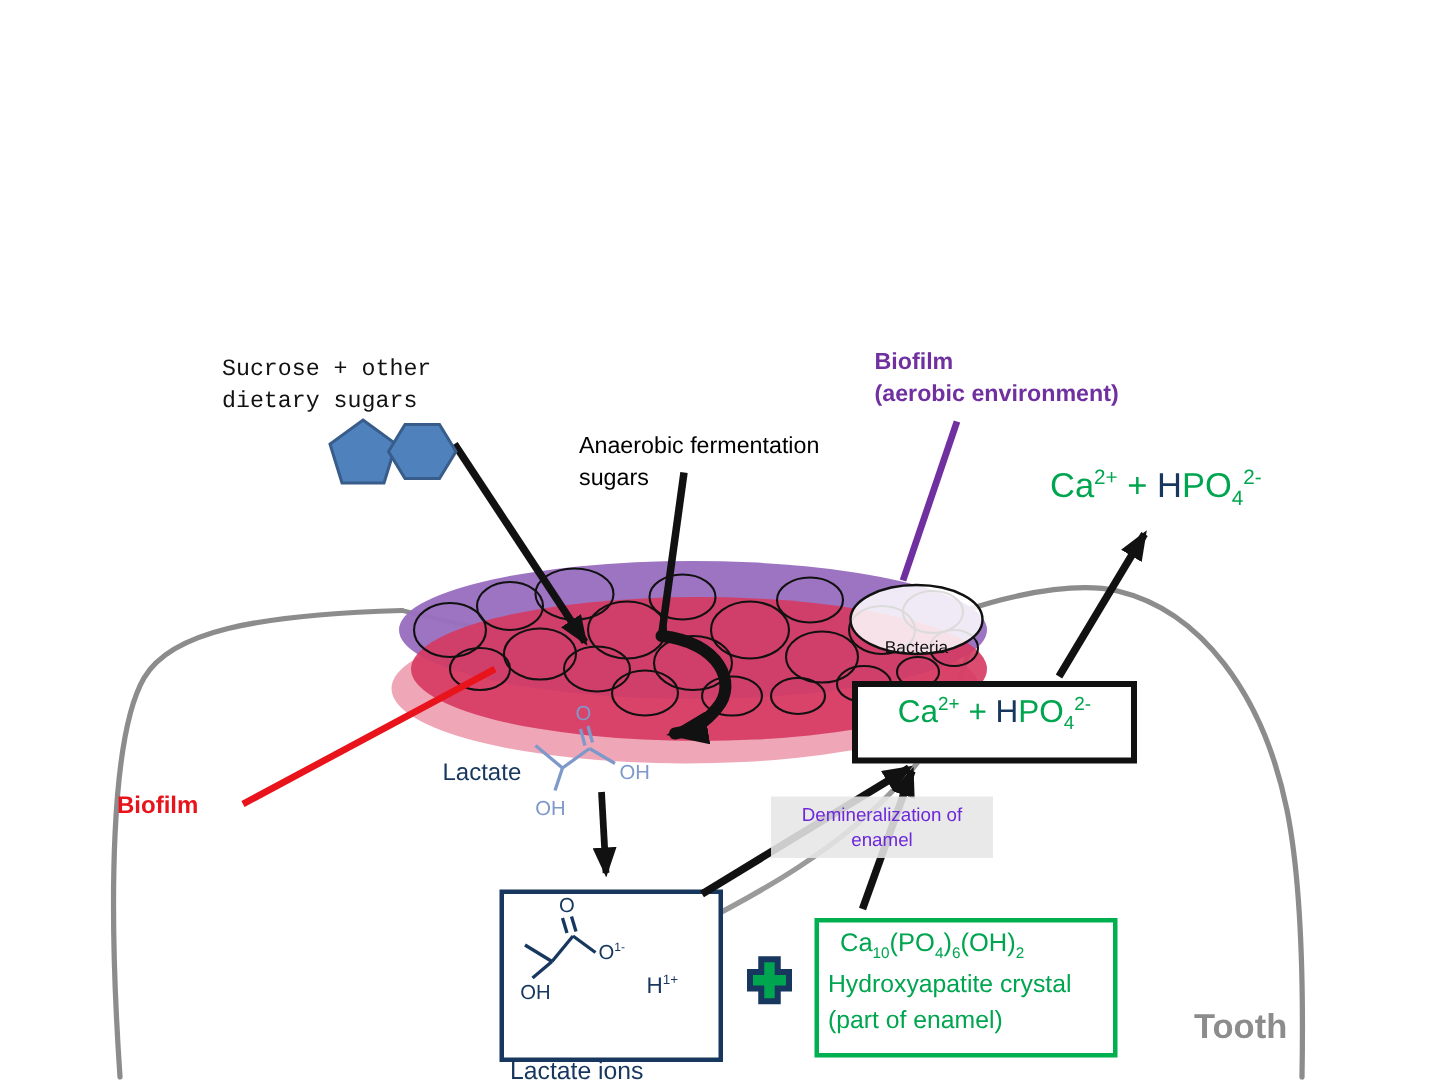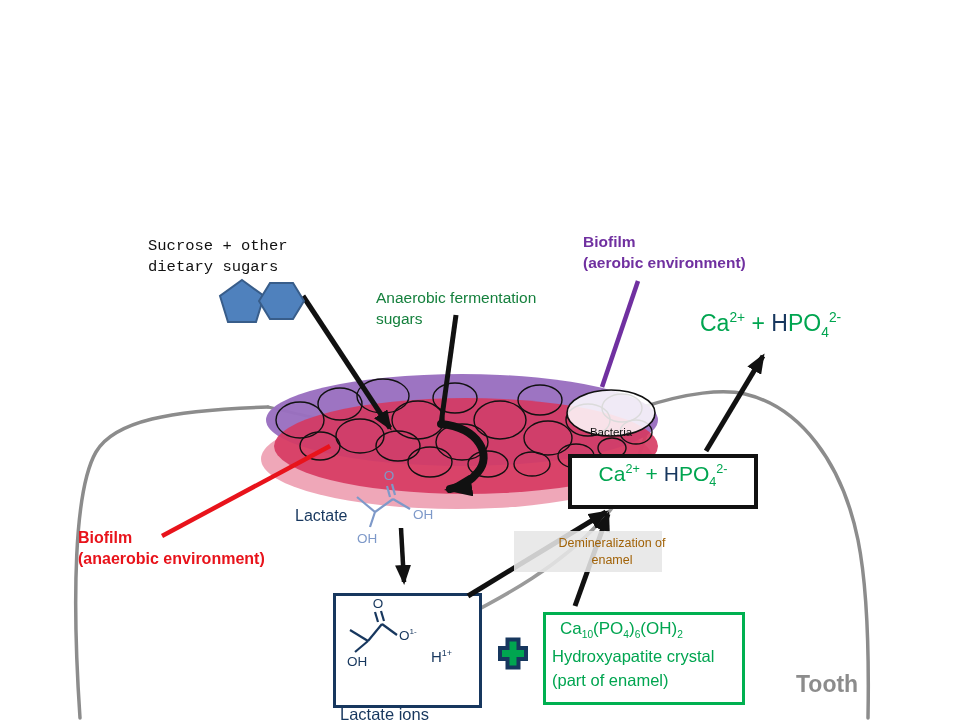--- a/index.html
+++ b/index.html
@@ -112,44 +112,43 @@
     <text x="357" y="666" font-size="13.5" fill="#17375E" text-anchor="middle">OH</text>
 
     <path d="M 500 648 h 7.5 v -8.5 h 11 v 8.5 h 7.5 v 11 h -7.5 v 8.5 h -11 v -8.5 h -7.5 z" fill="#00A550" stroke="#17375E" stroke-width="4"></path>
   </svg>
 
   <div class="lbl" style="z-index:4;left:148px;top:236px;font-size:15.5px;color:#111111;font-family:Liberation Mono, monospace;">
     <div>Sucrose + other</div>
     <div>dietary sugars</div>
   </div>
 
-  <div class="lbl" style="z-index:4;left:376px;top:287px;font-size:15.5px;color:#15803d;">
+  <div class="lbl" style="z-index:4;left:386px;top:287px;font-size:15.5px;color:#000000;">
     <div>Anaerobic fermentation</div>
     <div>sugars</div>
   </div>
 
   <div class="lbl bold" style="z-index:4;left:583px;top:231px;font-size:15.5px;color:#7030A0;">
     <div>Biofilm</div>
     <div>(aerobic environment)</div>
   </div>
 
   <div class="lbl bold" style="z-index:4;left:78px;top:527px;font-size:16px;color:#E8131B;">
     <div>Biofilm</div>
-    <div>(anaerobic environment)</div>
   </div>
 
   <div class="lbl" style="z-index:4;left:295px;top:505px;font-size:16px;color:#17375E;">Lactate</div>
 
   <div class="lbl center" style="z-index:4;left:580px;top:405px;width:62px;font-size:11.5px;line-height:13px;color:#111111;margin-top:21px;">Bacteria</div>
 
   <div class="formula" style="z-index:4;left:700px;top:310px;font-size:23px;"><span style="color: rgb(0, 165, 80);">Ca</span><sup style="color: rgb(0, 165, 80);">2+</sup><span style="color: rgb(0, 165, 80);"> + </span><span style="color: rgb(23, 55, 94);">H</span><span style="color: rgb(0, 165, 80);">PO</span><sub style="color: rgb(0, 165, 80);">4</sub><sup style="color: rgb(0, 165, 80);">2-</sup></div>
 
   <div class="formula center" style="z-index:4;left:568px;top:462px;width:190px;font-size:21px;"><span style="color: rgb(0, 165, 80);">Ca</span><sup style="color: rgb(0, 165, 80);">2+</sup><span style="color: rgb(0, 165, 80);"> + </span><span style="color: rgb(23, 55, 94);">H</span><span style="color: rgb(0, 165, 80);">PO</span><sub style="color: rgb(0, 165, 80);">4</sub><sup style="color: rgb(0, 165, 80);">2-</sup></div>
 
-  <div class="lbl center" style="z-index:4;left:514px;top:535px;width:148px;font-size:12.5px;line-height:17px;color:#a16207;margin-left:24px;">
+  <div class="lbl center" style="z-index:4;left:514px;top:535px;width:148px;font-size:12.5px;line-height:17px;color:#6d28d9;">
     <div>Demineralization of</div>
     <div>enamel</div>
   </div>
 
   <div class="formula" style="z-index:4;left:399px;top:627px;font-size:13.5px;"><span style="color: rgb(23, 55, 94);">O</span><sup style="color: rgb(23, 55, 94);">1-</sup></div>
   <div class="formula" style="z-index:4;left:431px;top:648px;font-size:15px;"><span style="color: rgb(23, 55, 94);">H</span><sup style="color: rgb(23, 55, 94);">1+</sup></div>
 
   <div class="lbl" style="z-index:4;left:340px;top:680px;font-size:16.5px;color:#17375E;margin-top:24px;">Lactate ions</div>
 
   <div class="formula" style="z-index:4;left:560px;top:619px;font-size:17px;"><span style="color: rgb(0, 165, 80);">Ca</span><sub style="color: rgb(0, 165, 80);">10</sub><span style="color: rgb(0, 165, 80);">(PO</span><sub style="color: rgb(0, 165, 80);">4</sub><span style="color: rgb(0, 165, 80);">)</span><sub style="color: rgb(0, 165, 80);">6</sub><span style="color: rgb(0, 165, 80);">(OH)</span><sub style="color: rgb(0, 165, 80);">2</sub></div>

